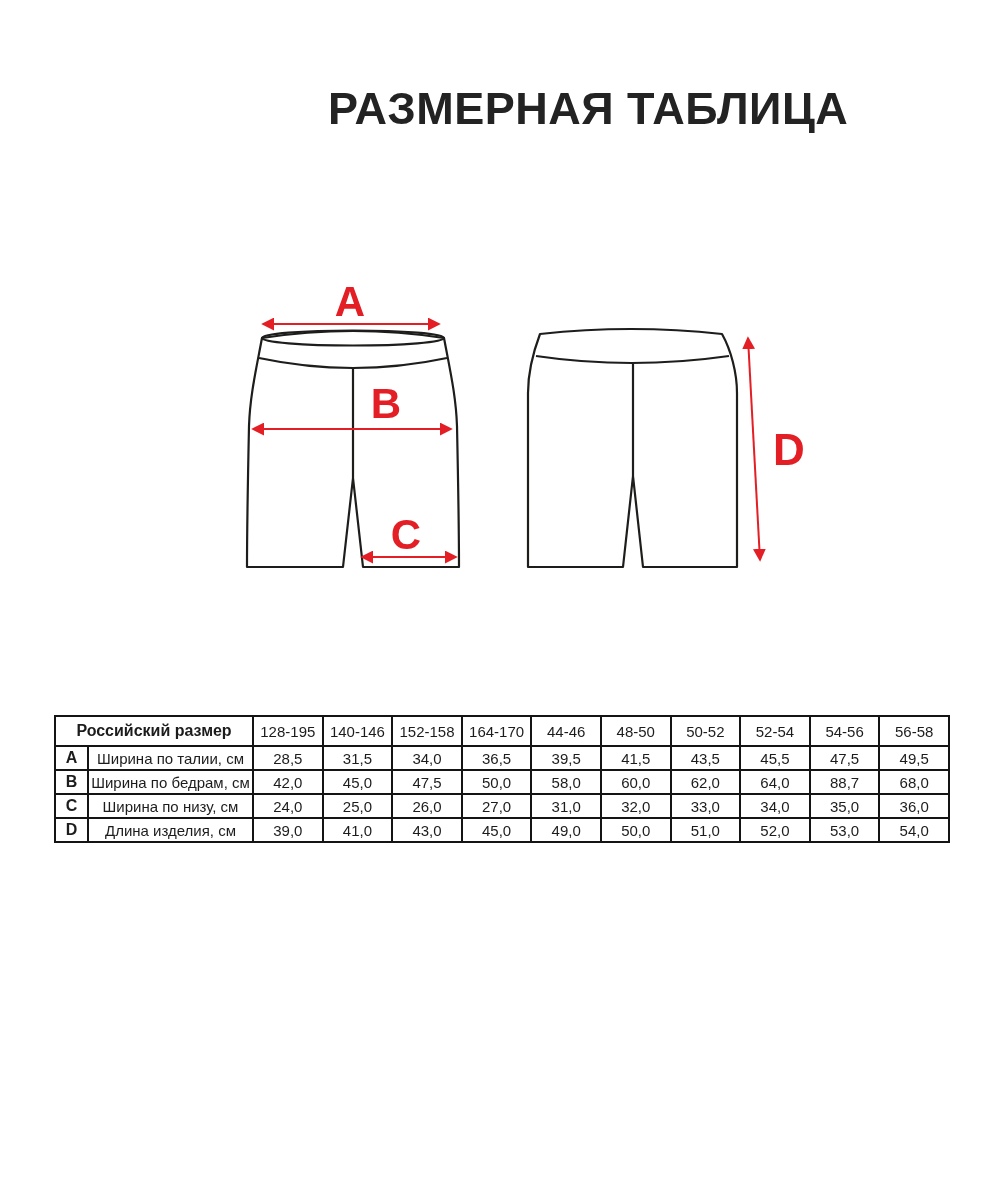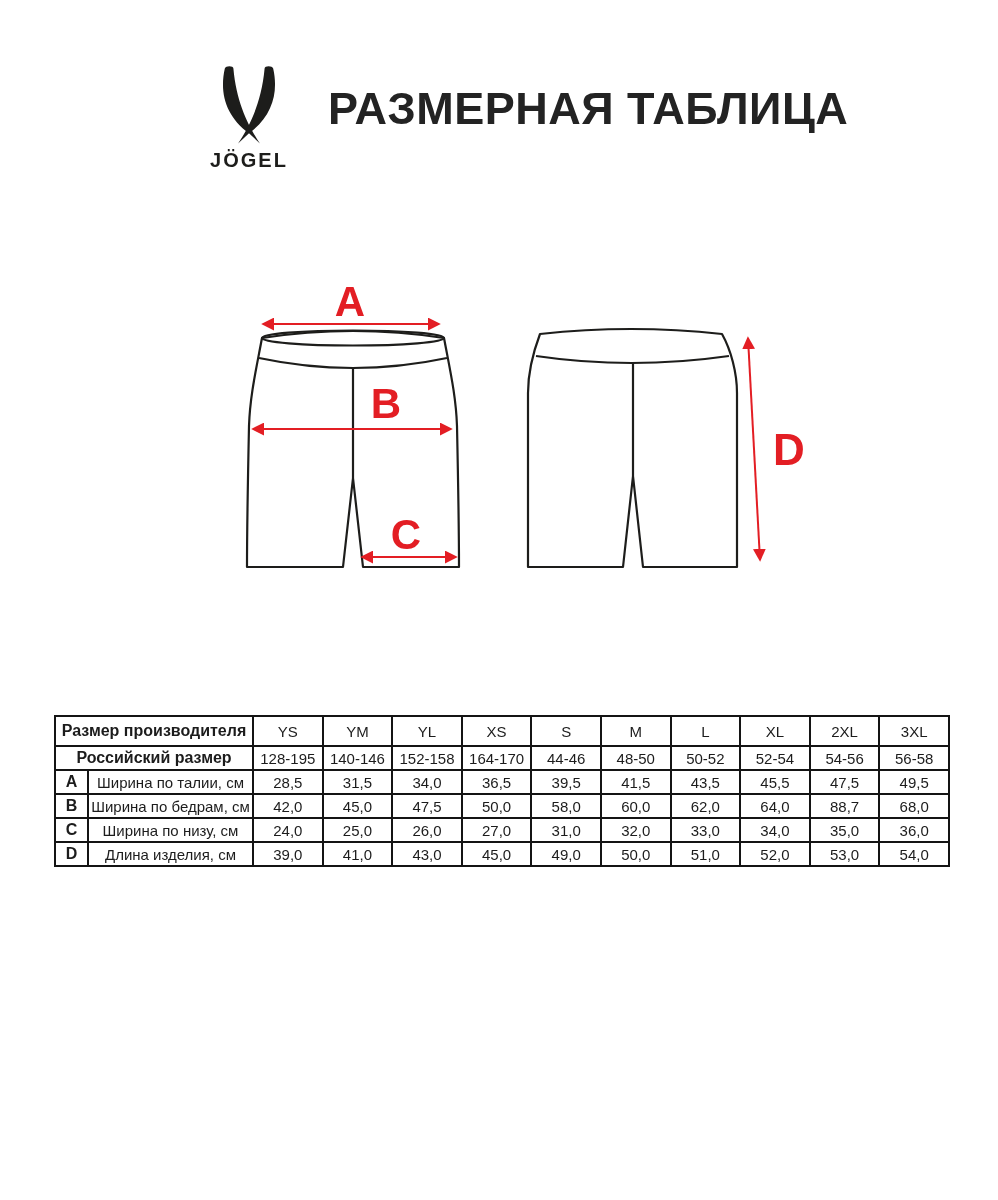--- a/index.html
+++ b/index.html
@@ -72,27 +72,20 @@
   .size-cell{font-size:15px;font-weight:400;}
   .letter-cell{font-size:16px;font-weight:700;}
   .label-cell{font-size:15px;font-weight:400;}
   .val-cell{font-size:15px;font-weight:400;}
 </style>
 </head>
 <body>
 
 <div class="page">
 
-  <div class="logo">
-    <svg class="logo-mark" viewBox="0 0 100 102" aria-hidden="true">
-      <path d="M19,3 C12,34 20,64 50,86 L64,99 C50,78 34,48 30,3 C30,-1 20,-1 19,3 Z"></path>
-      <path d="M81,3 C88,34 80,64 50,86 L36,99 C50,78 66,48 70,3 C70,-1 80,-1 81,3 Z"></path>
-    </svg>
-    <div class="logo-word">JÖGEL</div>
-  </div>
 
   <div class="page-title">РАЗМЕРНАЯ ТАБЛИЦА</div>
 
   <svg class="diagram" viewBox="0 0 998 320">
     <defs>
       <marker id="ah-end" viewBox="0 0 10 10" refX="8.6" refY="5" markerWidth="6.5" markerHeight="6.5" orient="auto">
         <path d="M0,0 L10,5 L0,10 Z"></path>
       </marker>
       <marker id="ah-start" viewBox="0 0 10 10" refX="8.6" refY="5" markerWidth="6.5" markerHeight="6.5" orient="auto-start-reverse">
         <path d="M0,0 L10,5 L0,10 Z"></path>
@@ -132,33 +125,20 @@
         <col class="col-size">
         <col class="col-size">
         <col class="col-size">
       <col class="col-size">
         <col class="col-size">
         <col class="col-size">
         <col class="col-size">
         <col class="col-size">
     </colgroup>
     <tbody id="table-body">
-      <tr id="row-manufacturer">
-        <th colspan="2" class="hdr">Размер производителя</th>
-      <th class="size-cell">YS</th>
-          <th class="size-cell">YM</th>
-          <th class="size-cell">YL</th>
-          <th class="size-cell">XS</th>
-          <th class="size-cell">S</th>
-          <th class="size-cell">M</th>
-          <th class="size-cell">L</th>
-          <th class="size-cell">XL</th>
-          <th class="size-cell">2XL</th>
-          <th class="size-cell">3XL</th>
-        </tr>
       <tr id="row-russian">
         <th colspan="2" class="hdr">Российский размер</th>
       <td class="size-cell">128-195</td>
           <td class="size-cell">140-146</td>
           <td class="size-cell">152-158</td>
           <td class="size-cell">164-170</td>
           <td class="size-cell">44-46</td>
           <td class="size-cell">48-50</td>
           <td class="size-cell">50-52</td>
           <td class="size-cell">52-54</td>

